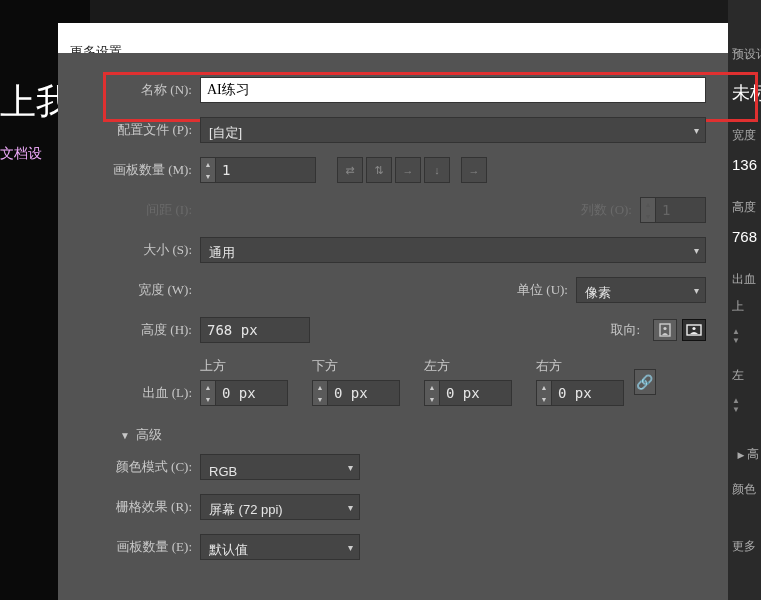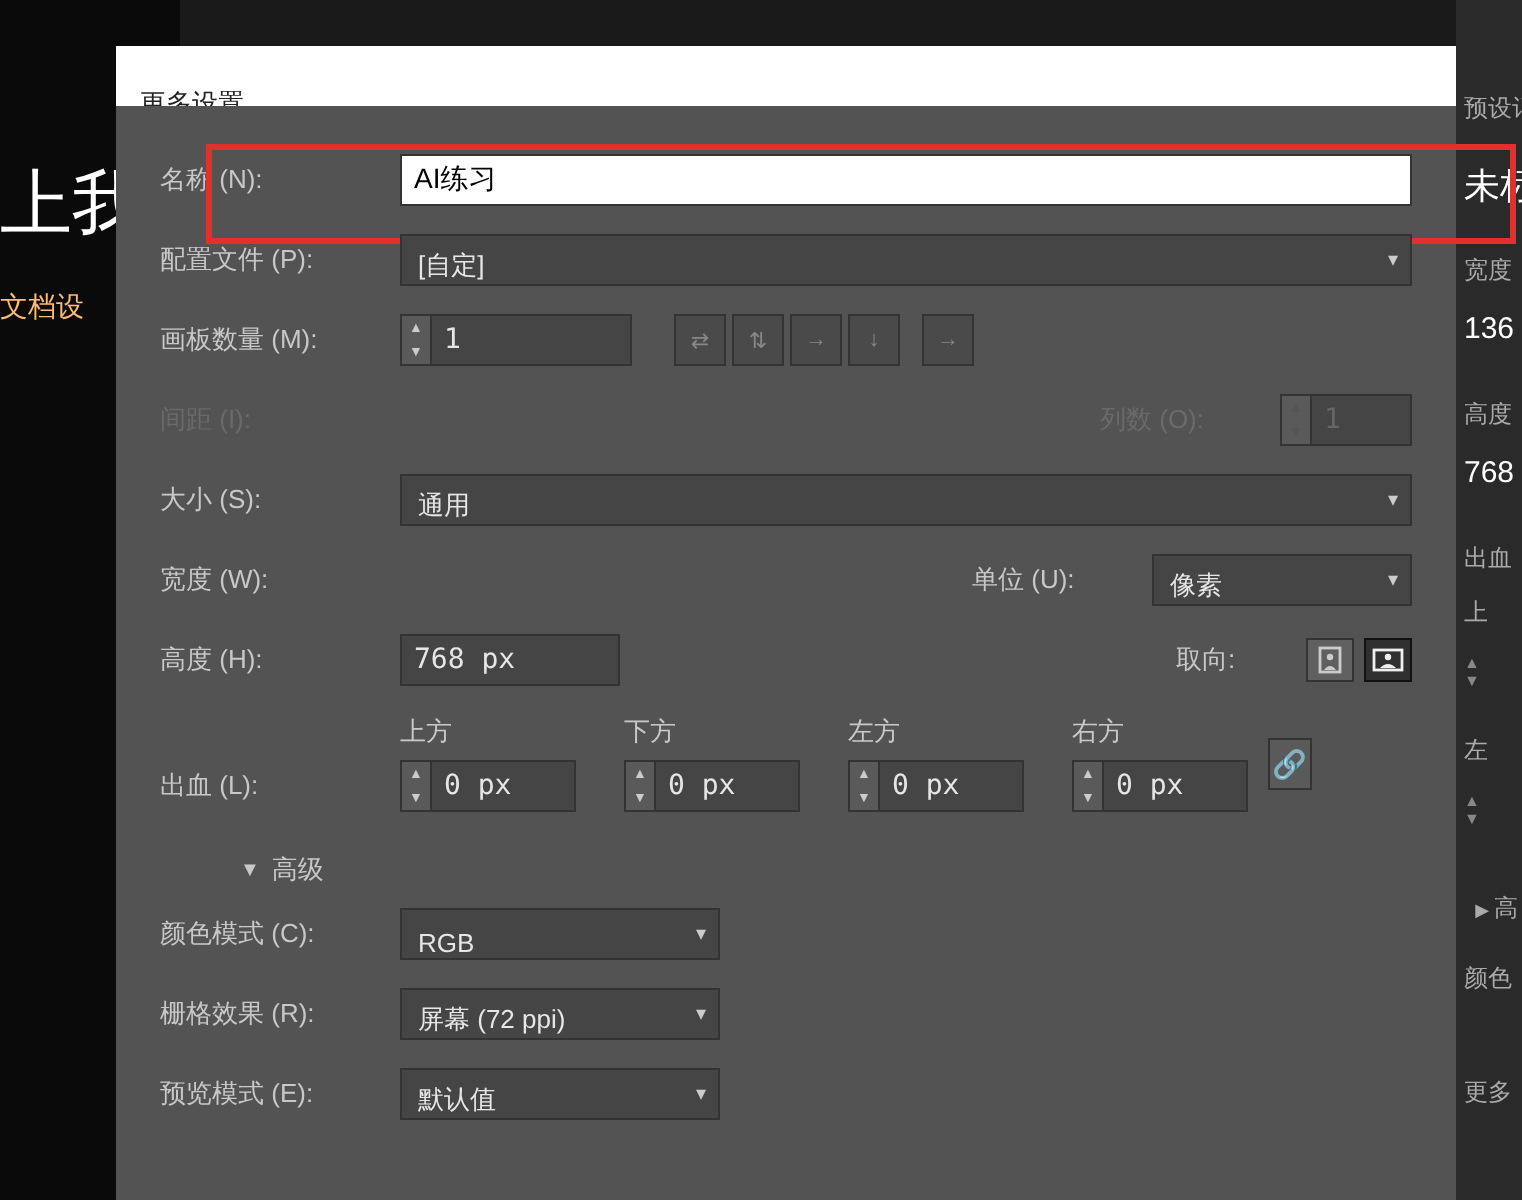--- a/index.html
+++ b/index.html
@@ -23,21 +23,21 @@
   position: absolute;
   left: 0; top: 78px;
   font-size: 36px;
   color: #fff;
   font-weight: 300;
 }
 .bg-left-sub {
   position: absolute;
   left: 0; top: 145px;
   font-size: 14px;
-  color: #fdba74;
+  color: #f0abfc;
 }
 .bg-right {
   position: absolute;
   right: 0; top: 0;
   width: 33px; height: 600px;
   background: #2a2a2a;
   font-size: 12px;
   color: #aaa;
 }
 .bg-right div { padding: 2px 4px; white-space: nowrap; overflow: hidden; }
@@ -66,33 +66,35 @@
   border: 3px solid #e03030;
   pointer-events: none;
 }
 .row {
   display: flex;
   align-items: center;
   margin-bottom: 14px;
   min-height: 26px;
 }
 .label {
+  text-align: right;
   width: 120px;
   padding-right: 8px;
   color: #c8c8c8;
+  font-family: Liberation Serif, serif;
 }
 .label.dim { color: #6a6a6a; }
 .text-input {
   flex: 1;
   height: 26px;
   background: #fff;
   color: #000;
   border: 1px solid #333;
   padding: 0 6px;
-  font-family: Liberation Sans, sans-serif;
+  font-family: Liberation Serif, serif;
   font-size: 14px;
 }
 .select {
   background: #454545;
   color: #e6e6e6;
   border: 1px solid #333;
   height: 26px;
   padding: 0 20px 0 8px;
   position: relative;
   display: inline-flex;
@@ -384,20 +386,20 @@
   <div class="row">
     <div class="label">栅格效果 (R):</div>
     <div class="select" style="width:160px">
       <span>屏幕 (72 ppi)</span>
         <span class="chev">▾</span>
     </div>
   </div>
 
   
   <div class="row">
-    <div class="label">预览模式 (E):</div>
+    <div class="label">画板数量 (E):</div>
     <div class="select" style="width:160px">
       <span>默认值</span>
         <span class="chev">▾</span>
     </div>
   </div>
 
 </div>
 
 </body></html>

